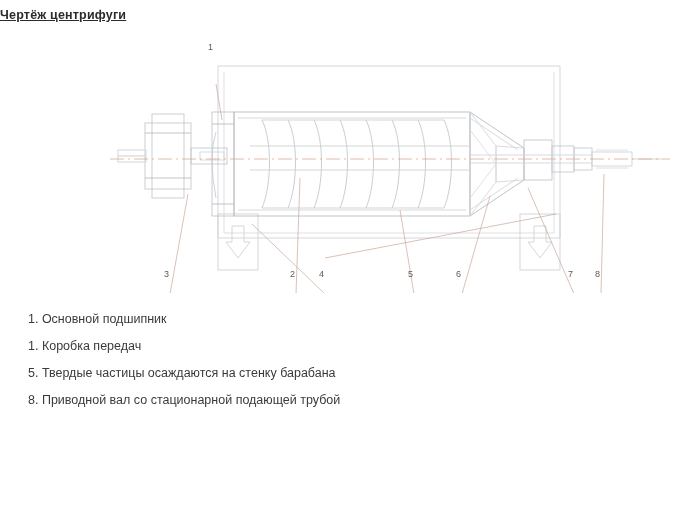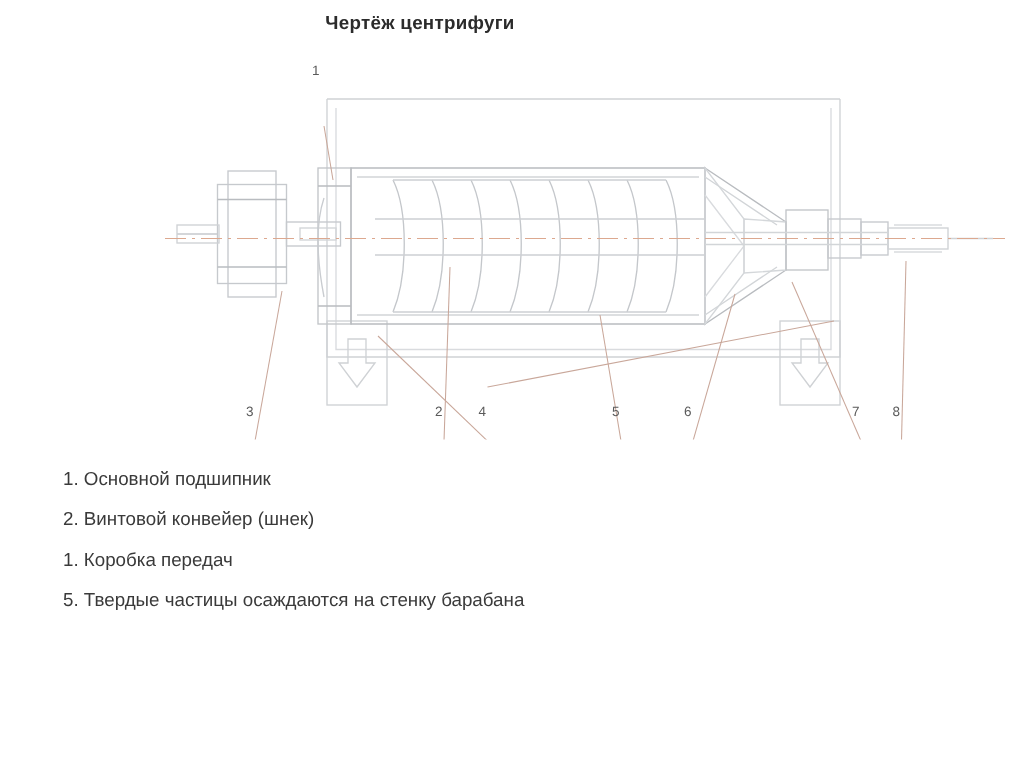--- a/index.html
+++ b/index.html
@@ -18,46 +18,45 @@
   #page {
     position: relative;
     width: 687px;
     height: 522px;
   }
   .title {
     position: absolute;
     left: 0;
     top: 8px;
     width: 560px;
-    text-align: center;
     font-size: 12.5px;
     font-weight: bold;
     letter-spacing: 0.2px;
     color: #2b2b2b;
+    text-decoration: underline;
   }
   .drawing {
     position: absolute;
     left: 0;
     top: 28px;
     width: 687px;
     height: 265px;
   }
   .legend {
     position: absolute;
     left: 28px;
     top: 312px;
     width: 640px;
   }
   .legend-item {
     font-size: 12.5px;
     line-height: 15px;
     color: #3a3a3a;
     margin-bottom: 12px;
     white-space: nowrap;
-    margin-left: 14px;
   }
   .callout {
     position: absolute;
     font-size: 9px;
     color: #5a5a5a;
     font-family: "Liberation Sans", sans-serif;
   }
 </style>
 </head>
 <body>
@@ -155,18 +154,18 @@
     <div class="callout" style="left:290px; top:241px;">2</div>
     <div class="callout" style="left:319px; top:241px;">4</div>
     <div class="callout" style="left:408px; top:241px;">5</div>
     <div class="callout" style="left:456px; top:241px;">6</div>
     <div class="callout" style="left:568px; top:241px;">7</div>
     <div class="callout" style="left:595px; top:241px;">8</div>
   </div>
 
   <div class="legend">
     <div class="legend-item">1. Основной подшипник</div>
-    <div class="legend-item">2. Винтовой конвейер (шнек)</div>
     <div class="legend-item">1. Коробка передач</div>
     <div class="legend-item">5. Твердые частицы осаждаются на стенку барабана</div>
+    <div class="legend-item">8. Приводной вал со стационарной подающей трубой</div>
   </div>
 
 </div>
 
 </body></html>

